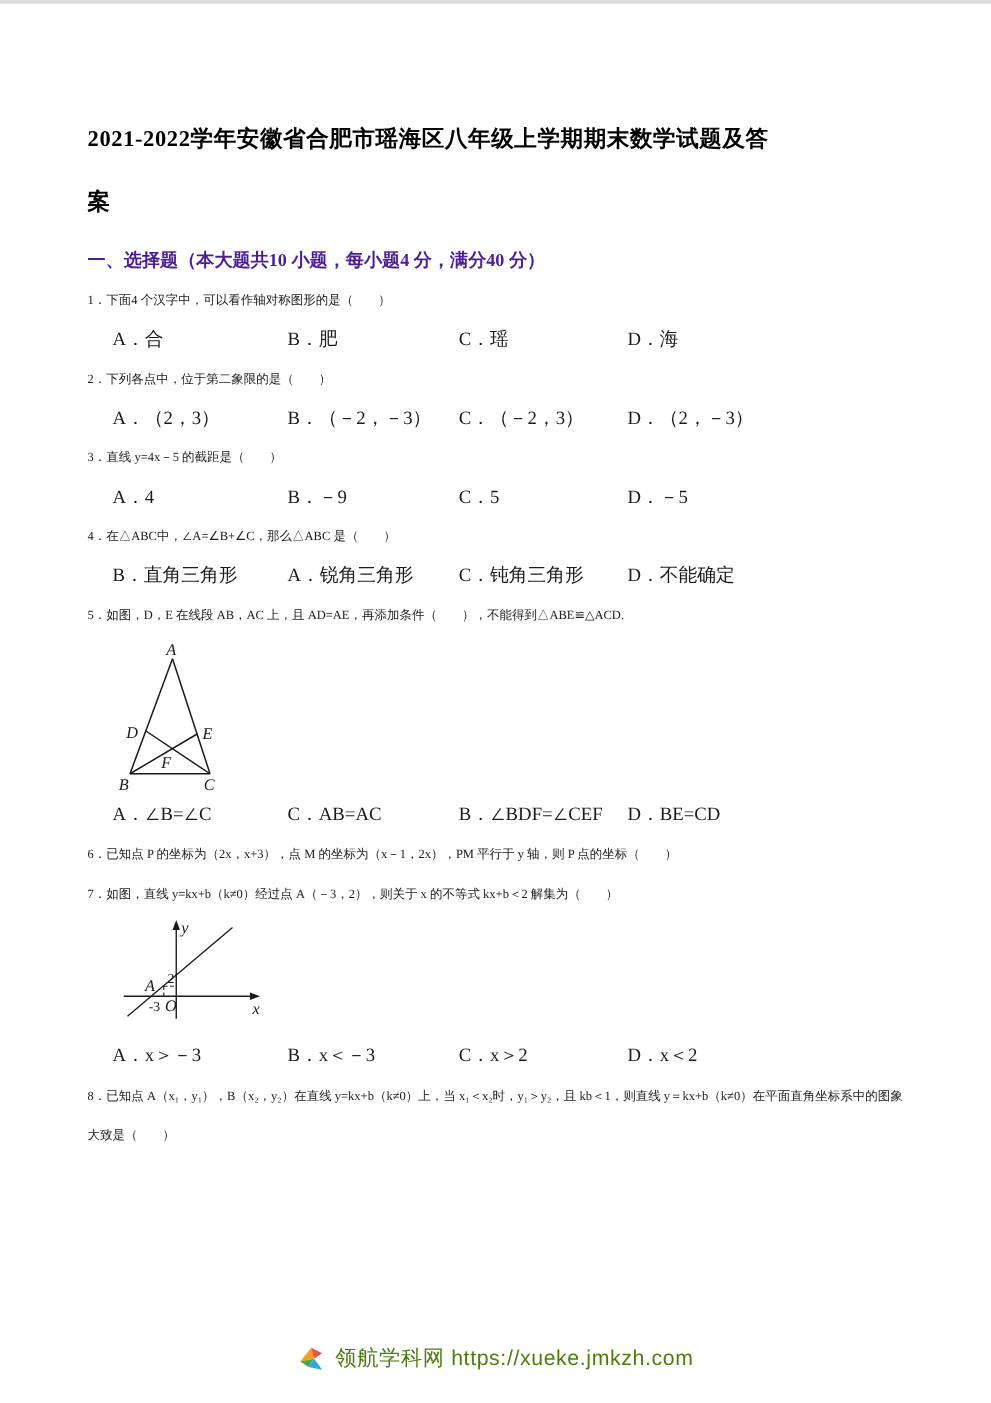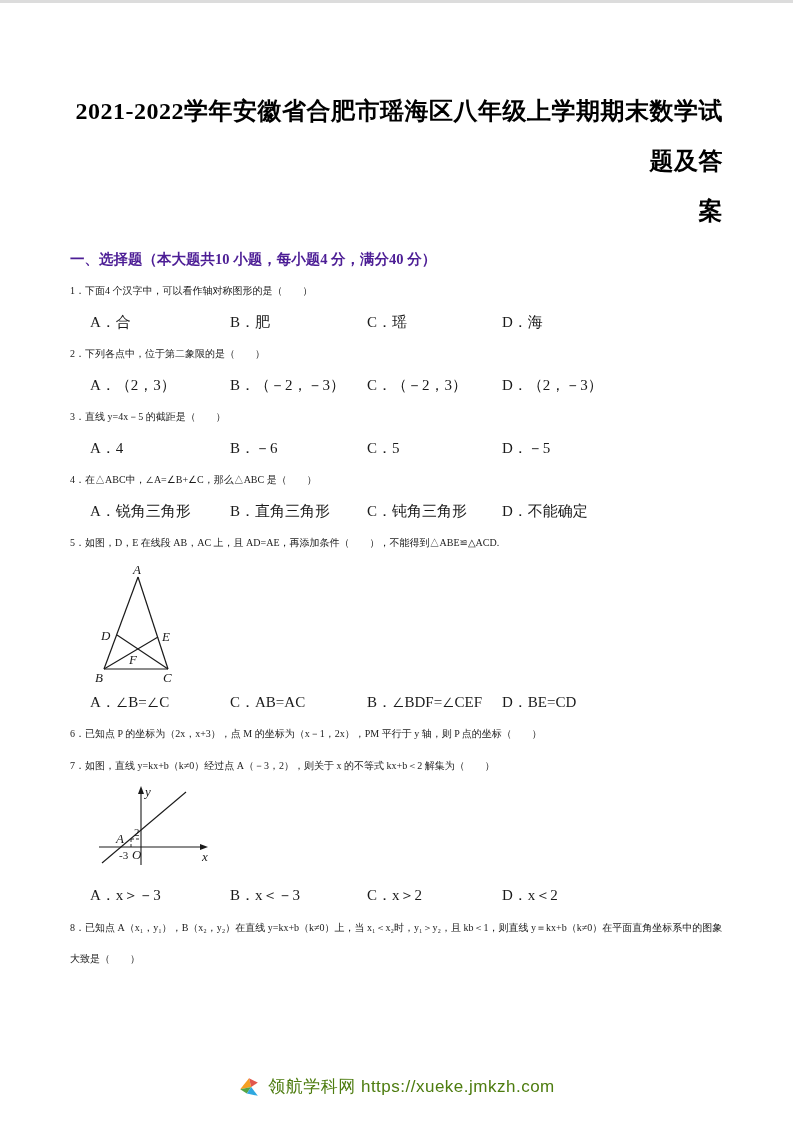--- a/index.html
+++ b/index.html
@@ -10,21 +10,21 @@
     font-family:"Liberation Serif", serif;
     color:#1a1a1a;
     overflow:hidden;
   }
   .top-edge {
     position:absolute; top:0; left:0; width:793px; height:3px;
     background:#dcdcdc;
   }
   .page { padding:86px 70px 0 70px; }
   .title {
-    text-align:right; font-size:24px; font-weight:bold;
+    text-align:left; font-size:18px; font-weight:bold;
     line-height:50px; letter-spacing:0.5px; color:#000;
   }
   .title .title-line { display:block; }
   .section-heading {
     font-weight:bold; font-size:14.5px; line-height:31px; margin-top:8px; color:#4c1d95;
   }
   .q { margin:0; }
   .stem { font-size:10px; line-height:31.5px; }
   .options {
     display:grid;
@@ -82,31 +82,31 @@
       <span class="opt">B．（－2，－3）</span>
       <span class="opt">C．（－2，3）</span>
       <span class="opt">D．（2，－3）</span>
     </div>
   </div>
 
   <div class="q">
     <div class="stem">3．直线 y=4x－5 的截距是（　　）</div>
     <div class="options">
       <span class="opt">A．4</span>
-      <span class="opt">B．－6</span>
+      <span class="opt">B．－9</span>
       <span class="opt">C．5</span>
       <span class="opt">D．－5</span>
     </div>
   </div>
 
   <div class="q">
     <div class="stem">4．在△ABC中，∠A=∠B+∠C，那么△ABC 是（　　）</div>
     <div class="options">
+      <span class="opt">B．直角三角形</span>
       <span class="opt">A．锐角三角形</span>
-      <span class="opt">B．直角三角形</span>
       <span class="opt">C．钝角三角形</span>
       <span class="opt">D．不能确定</span>
     </div>
   </div>
 
   <div class="q">
     <div class="stem">5．如图，D，E 在线段 AB，AC 上，且 AD=AE，再添加条件（　　），不能得到△ABE≌△ACD.</div>
     <svg class="fig5" width="130" height="122" viewBox="0 0 130 122">
       <g stroke="#1a1a1a" stroke-width="1.2" fill="none">
         <line x1="44" y1="14" x2="10" y2="106"></line>

